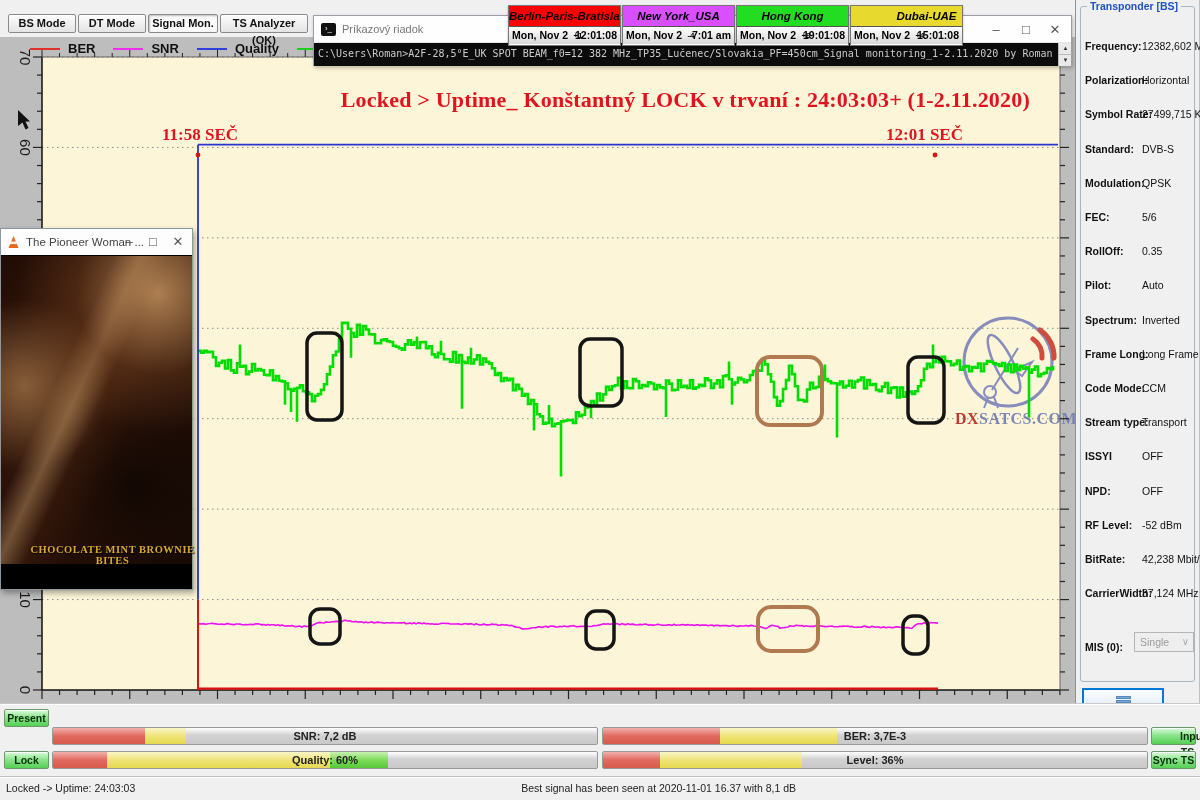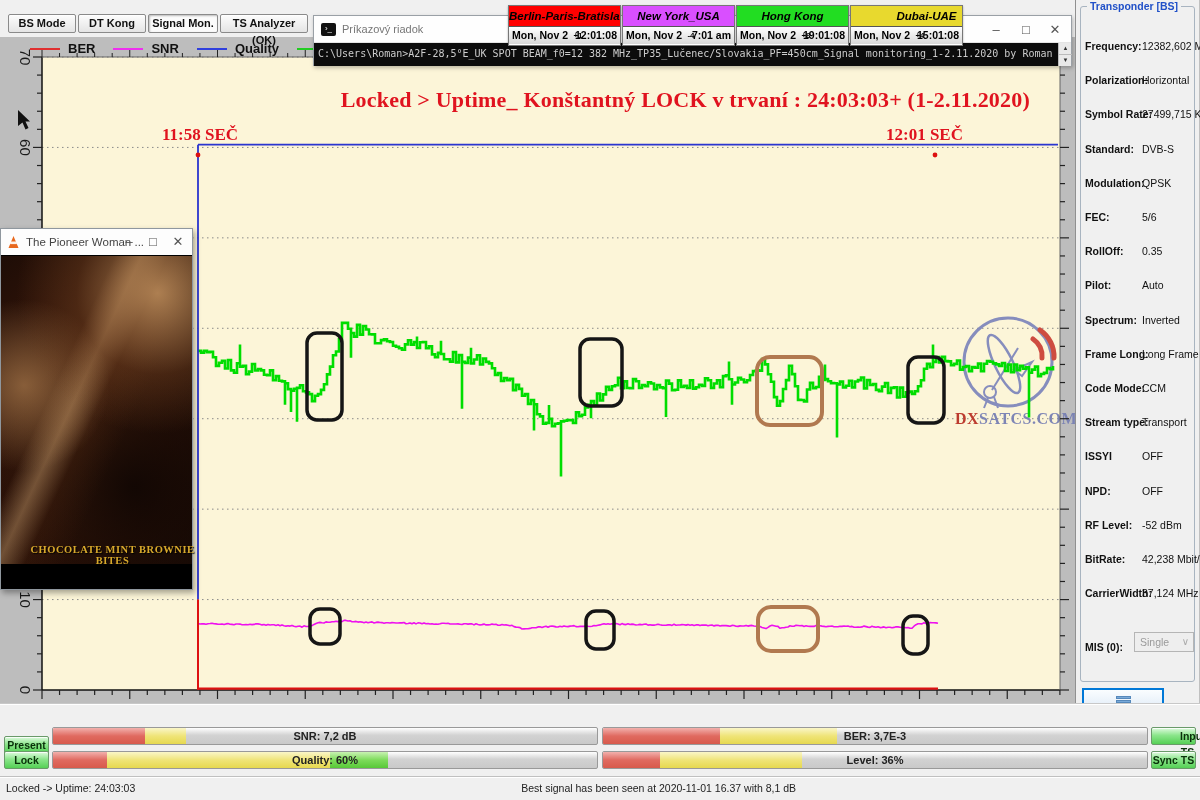--- a/index.html
+++ b/index.html
@@ -341,21 +341,21 @@
         <span class="legendlabel">Level</span>
       </div>
     </div>
   <div id="charttitle">Locked &gt; Uptime_ Konštantný LOCK v trvaní : 24:03:03+ (1-2.11.2020)</div>
   <div id="timeleft" class="timelabel">11:58 SEČ</div>
   <div id="timeright" class="timelabel">12:01 SEČ</div>
 </div>
 
 <div id="tabbar" class="abs">
     <div class="tab" style="left: 8px; width: 68px;">BS Mode</div>
-    <div class="tab" style="left: 78px; width: 68px;">DT Kong</div>
+    <div class="tab" style="left: 78px; width: 68px;">DT Mode</div>
     <div class="tab active" style="left: 148px; width: 70px;">Signal Mon.</div>
     <div class="tab" style="left: 220px; width: 88px;">TS Analyzer (OK)</div>
   </div>
 
 <div id="console" class="abs">
   <div id="console-title">
     <div id="console-icon">›_</div>
     <div id="console-title-text">Príkazový riadok</div>
   </div>
   <span class="winctl" style="right:64px;">–</span>
@@ -503,21 +503,21 @@
   <div id="bluebtn">
     <div>
       <div class="stackbar"></div>
         <div class="stackbar"></div>
         <div class="stackbar"></div>
     </div>
   </div>
 </div>
 
 <div id="bottom" class="abs">
-    <div class="gbtn" style="left: 4px; top: 32px;">Present</div>
+    <div class="gbtn" style="left: 4px; top: 5px;">Present</div>
     <div class="gbtn" style="left: 4px; top: 47px;">Lock</div>
     <div class="gbtn" style="left: 1151px; top: 23px; padding-left: 28px;">Input TS</div>
     <div class="gbtn" style="left: 1151px; top: 47px;">Sync TS</div>
     <div class="pbar" style="left: 52px; top: 23px;">
       <div class="pseg red" style="left: 0%; width: 17%;"></div>
       <div class="pseg yellow" style="left: 17%; width: 7.5%;"></div>
       <div class="plabel">SNR: 7,2 dB</div>
     </div>
     <div class="pbar" style="left: 602px; top: 23px;">
       <div class="pseg red" style="left: 0%; width: 21.5%;"></div>

